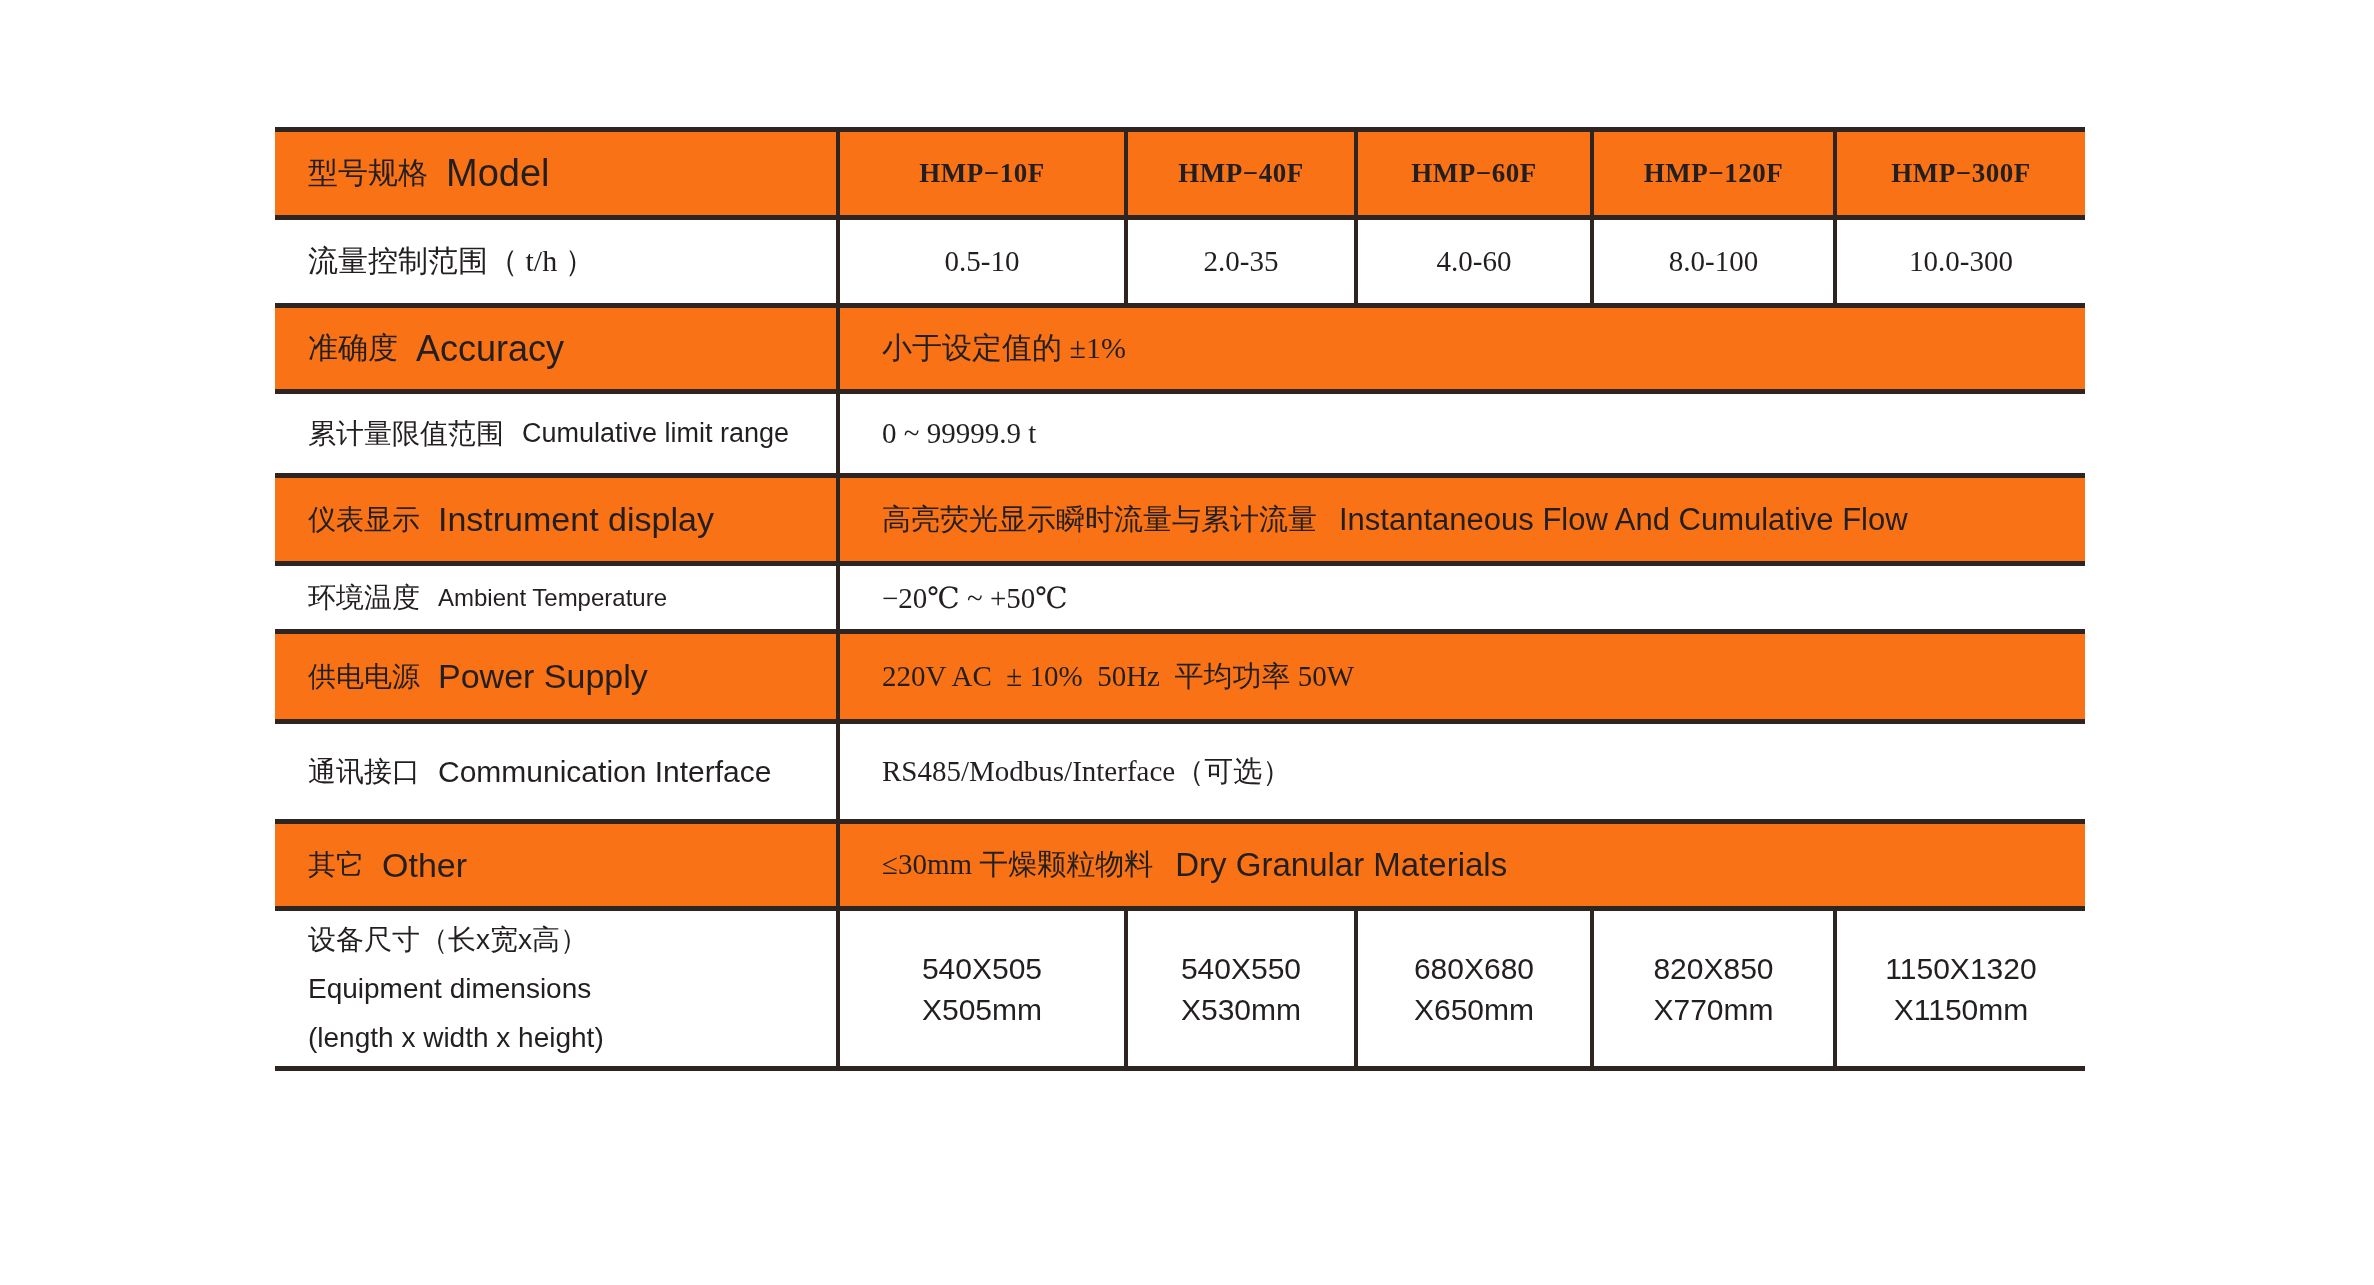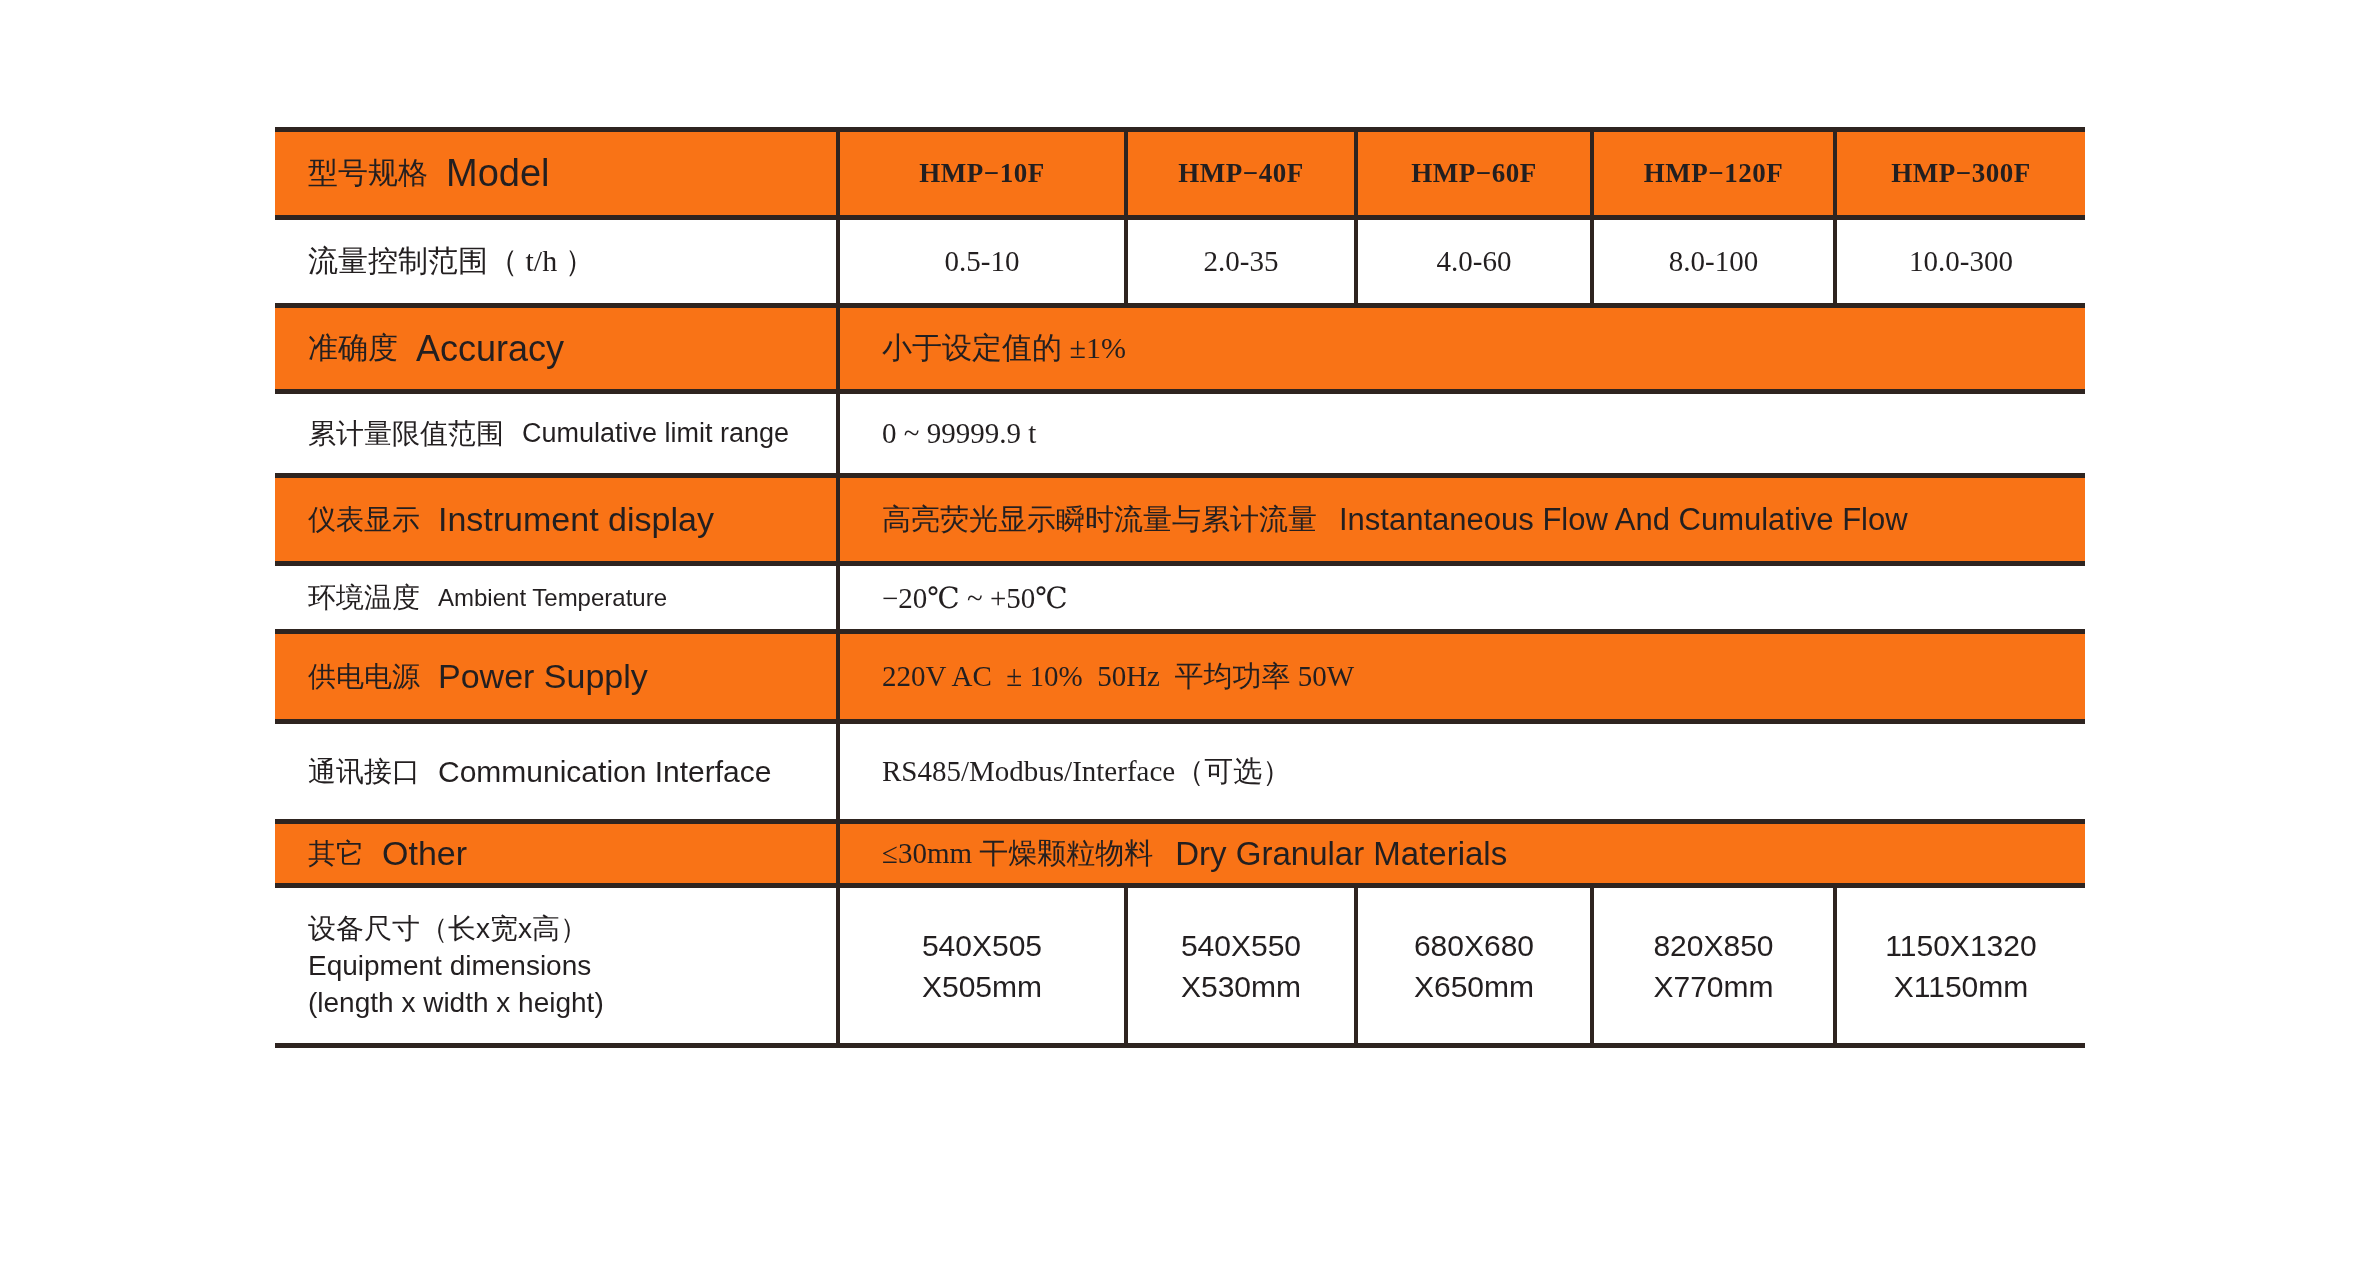--- a/index.html
+++ b/index.html
@@ -10,28 +10,28 @@
     font-family:"Liberation Sans","DejaVu Sans",sans-serif;
   }
   .spec-table{
     position:absolute; left:275px; top:127px; width:1810px;
     border-top:5px solid #2e2420;
   }
   .row{ display:flex; border-bottom:5px solid #2e2420; align-items:stretch; }
   .row.shade{ background:#f97316; }
   .r1{height:88px} .r2{height:88px} .r3{height:86px} .r4{height:84px}
   .r5{height:88px} .r6{height:68px} .r7{height:90px} .r8{height:100px}
-  .r9{height:64px} .r10{height:160px}
+  .r9{height:87px} .r10{height:160px}
   .label-cell{
     flex:0 0 565px; border-right:4px solid #2e2420;
     display:flex; align-items:center; padding-left:33px; gap:18px;
     overflow:hidden; white-space:nowrap;
   }
   .label-cell.stacked{
-    flex-direction:column; align-items:flex-start; justify-content:center; gap:0;
+    flex-direction:column; align-items:flex-start; justify-content:center; gap:12px;
   }
   .span-cell{
     flex:1 1 auto; display:flex; align-items:center; padding-left:42px; gap:22px;
     overflow:hidden; white-space:nowrap;
   }
   .col-cell{
     display:flex; align-items:center; justify-content:center;
     border-right:4px solid #2e2420; text-align:center;
   }
   .col-cell.last{ border-right:none; }

